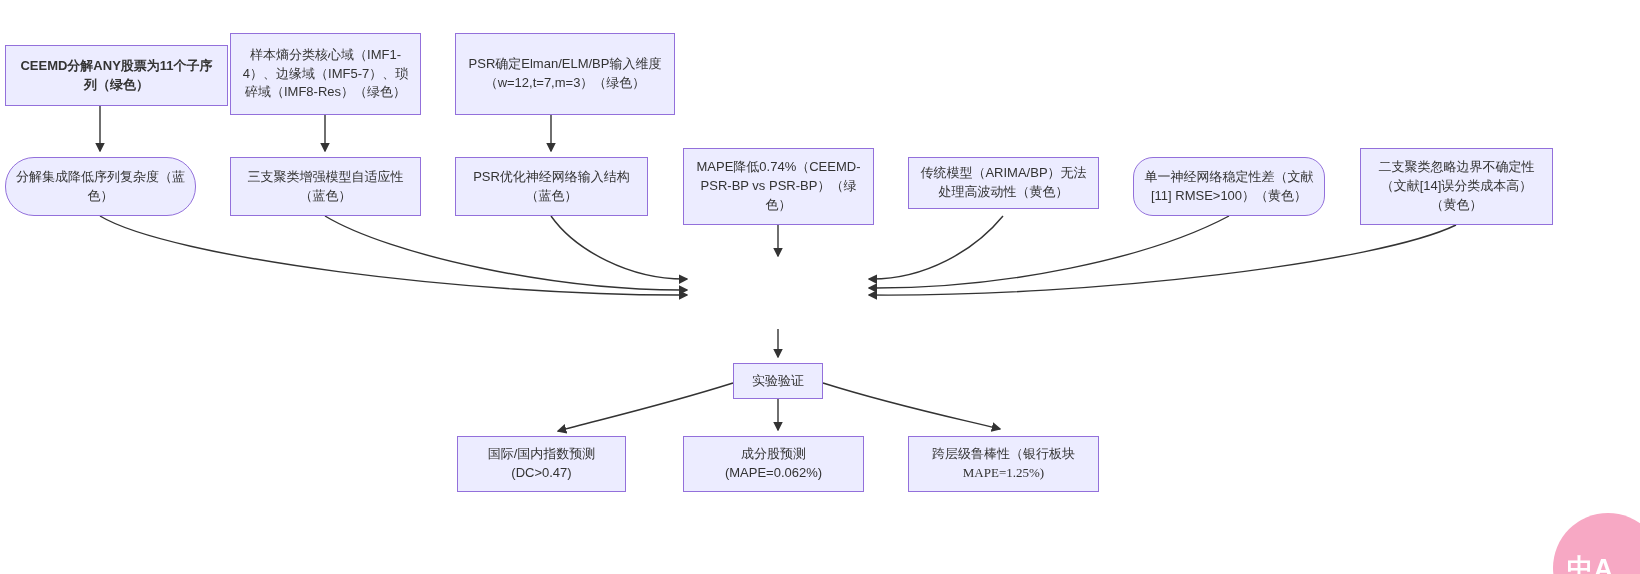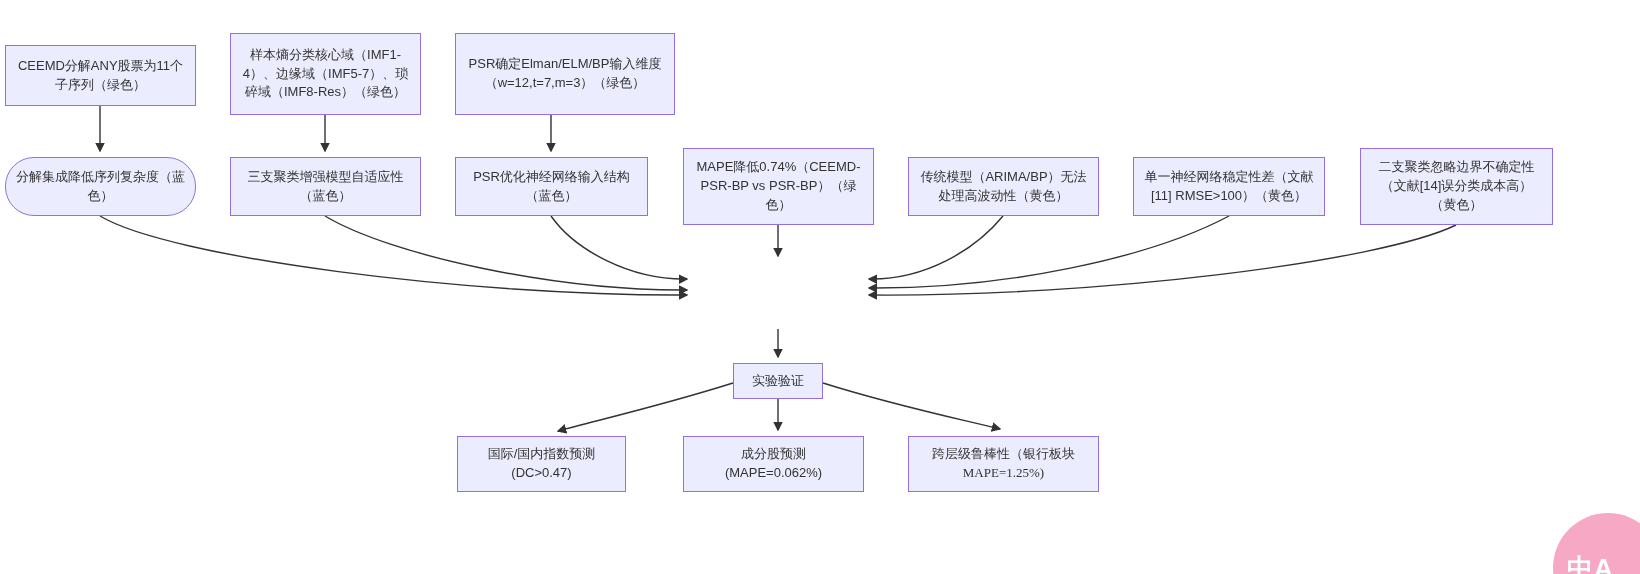--- a/index.html
+++ b/index.html
@@ -33,29 +33,29 @@
   .node.subroutine::after{
     content:"";
     position:absolute;
     top:0;bottom:0;
     width:1px;
     background:#9370DB;
   }
   .node.subroutine::before{left:4px;}
   .node.subroutine::after{right:4px;}
   
-  .n-ceemd            {left:5px;   top:45px;  width:191px; height:61px;}
+  .n-ceemd            {left:5px;   top:45px;  width:223px; height:61px;font-weight:bold;}
   .n-sample-entropy   {left:230px; top:33px;  width:191px; height:82px;}
   .n-psr-input        {left:455px; top:33px;  width:220px; height:82px;}
   .n-decomp-benefit   {left:5px;   top:157px; width:191px; height:59px;border-radius:29px;}
   .n-three-way        {left:230px; top:157px; width:191px; height:59px;}
   .n-psr-optimize     {left:455px; top:157px; width:193px; height:59px;}
   .n-mape-improve     {left:683px; top:148px; width:191px; height:77px;}
-  .n-traditional      {left:908px; top:157px; width:191px; height:59px;}
-  .n-single-nn        {left:1133px;top:157px; width:192px; height:59px;}
+  .n-traditional      {left:908px; top:157px; width:191px; height:52px;}
+  .n-single-nn        {left:1133px;top:157px; width:192px; height:59px;border-radius:20px;}
   .n-two-way          {left:1360px;top:148px; width:193px; height:77px;}
   .n-core             {left:695px; top:262px; width:166px; height:67px;}
   .n-experiment       {left:733px; top:363px; width:90px;  height:36px;}
   .n-index-pred       {left:457px; top:436px; width:169px; height:56px;}
   .n-constituent      {left:683px; top:436px; width:181px; height:56px;}
   .n-robustness       {left:908px; top:436px; width:191px; height:56px;font-family:Liberation Serif, serif;}
   
   .watermark{
     position:absolute;
     left:1553px; top:513px;

